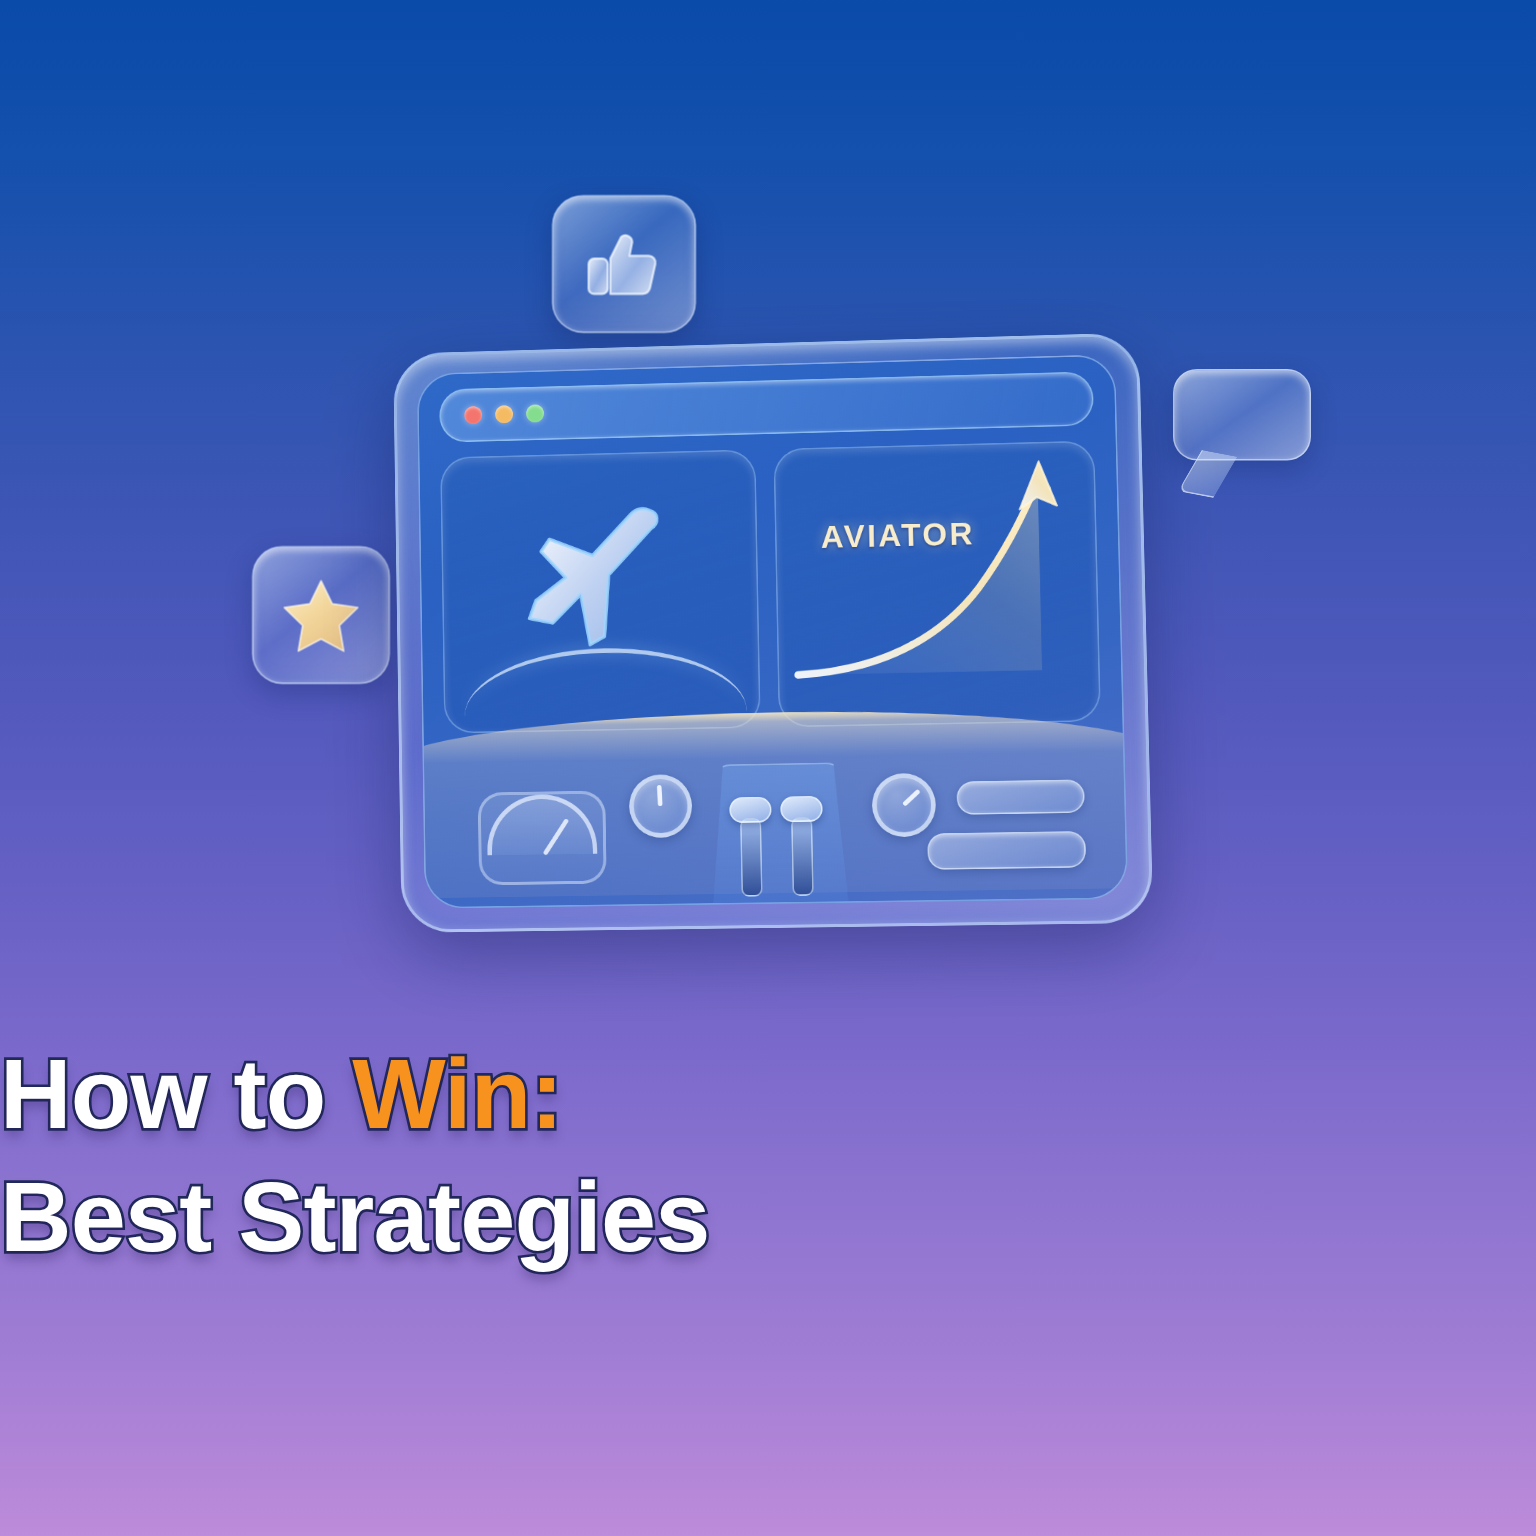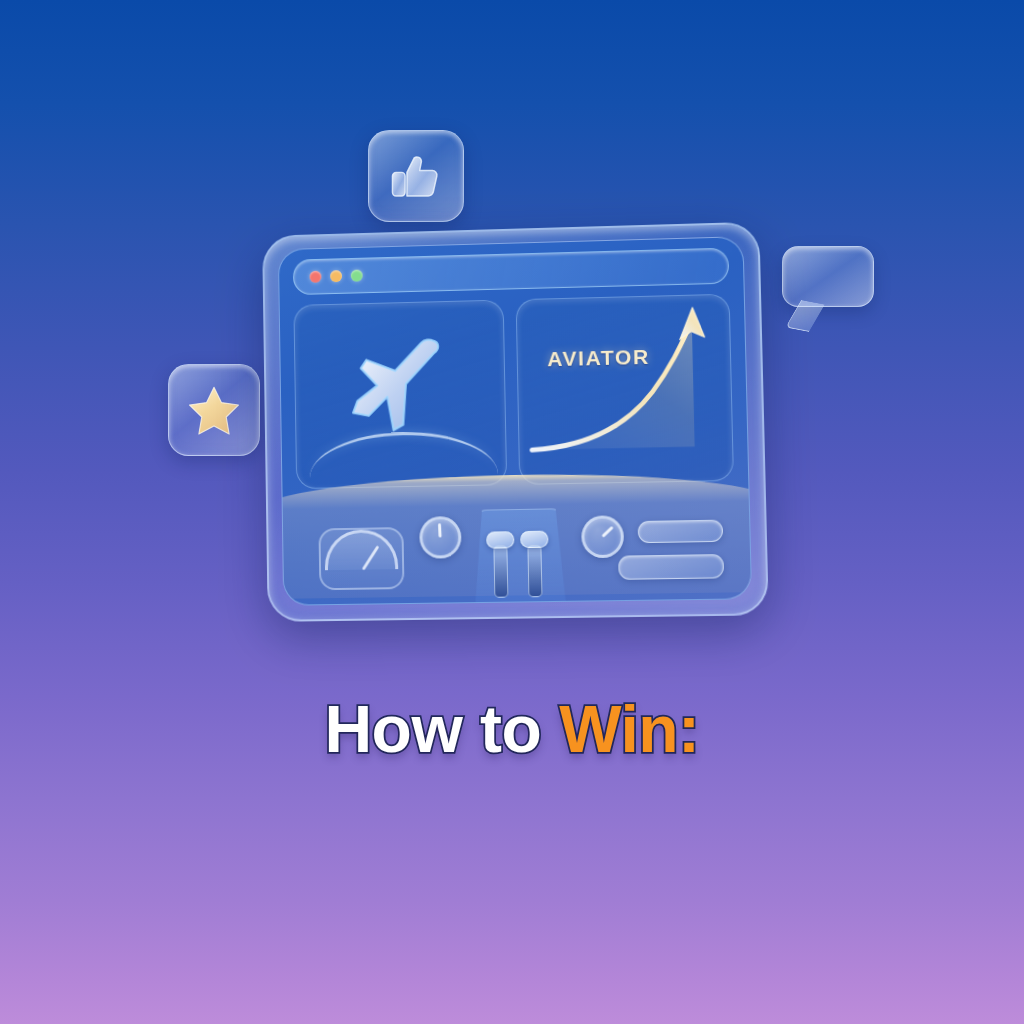--- a/index.html
+++ b/index.html
@@ -197,21 +197,21 @@
     background: linear-gradient(160deg, rgba(232,240,255,.40), rgba(175,205,250,.20));
     border:1.6px solid rgba(235,245,255,.62);
     box-shadow: inset 0 1px 3px rgba(255,255,255,.5), 0 2px 6px rgba(10,30,90,.22);
   }
   #bar1{ left:356px; top:32px; width:84px; height:22px; }
   #bar2{ left:336px; top:66px; width:104px; height:24px; }
 
   
   #headline{
     position:absolute; left:0; right:0; top:688px;
-    text-align:center;
+    text-align:left;
     font-weight:800;
     font-size:66px;
     line-height:82px;
     letter-spacing:-0.5px;
     font-family: "Liberation Sans", sans-serif;
   }
   #headline .ln{ display:block; white-space:nowrap; }
   .tw{
     color:#ffffff;
     -webkit-text-stroke:3.5px #222a5c;
@@ -340,15 +340,16 @@
 
         <div class="bar" id="bar1"></div>
         <div class="bar" id="bar2"></div>
       </div>
 
     </div>
   </div>
 
   <div id="headline">
     <span class="ln"><span class="tw">How to </span><span class="to">Win:</span></span>
+    <span class="ln"><span class="tw">Best Strategies</span></span>
   </div>
 
 </div>
 
 </body></html>

